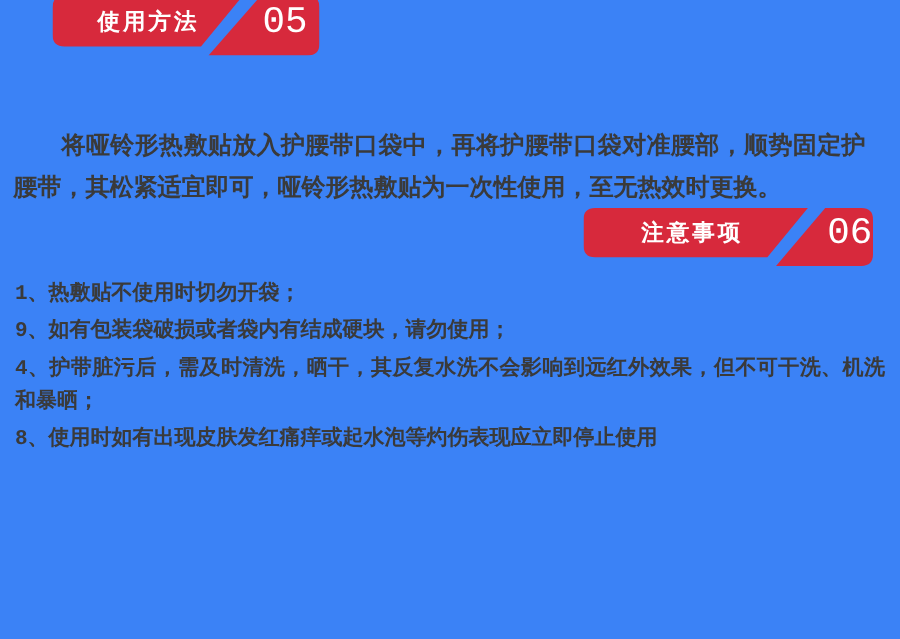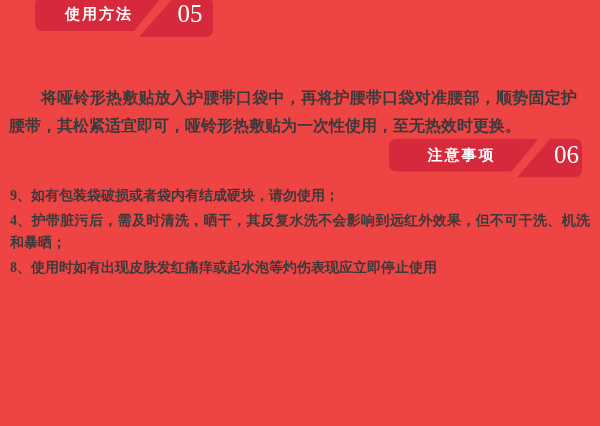--- a/index.html
+++ b/index.html
@@ -2,23 +2,23 @@
 <html><head>
 <meta charset="utf-8">
 <style>
   html, body { margin: 0; padding: 0; }
   body { width: 600px; height: 426px; background: #ffffff; }
 
   .page {
     position: relative;
     width: 600px;
     height: 426px;
-    background: #ef4444;
+    background: #3b82f6;
     overflow: hidden;
-    font-family: Liberation Serif, serif;
+    font-family: Liberation Mono, monospace;
   }
 
   
   .banner { position: absolute; }
   .banner svg { display: block; width: 100%; height: 100%; }
 
   .banner-usage  { left: 35px;  top: -3px;  width: 178px; height: 40px; }
   .banner-notice { left: 389px; top: 138px; width: 193px; height: 40px; }
 
   .banner-label {
@@ -73,18 +73,19 @@
   <div class="banner banner-notice">
     <svg viewBox="0 0 200 40" aria-hidden="true">
       <path fill="#d7293c" d="M167,0 L192,0 Q200,0 200,8 L200,32 Q200,40 192,40 L133,40 Z"></path>
       <path fill="#d7293c" d="M8,0 L155,0 L127,34 L8,34 Q0,34 0,26 L0,8 Q0,0 8,0 Z"></path>
     </svg>
     <span class="banner-label">注意事项</span>
     <span class="banner-num">06</span>
   </div>
 
   <div class="notice-list">
+    <div class="notice-item">1、热敷贴不使用时切勿开袋；</div>
     <div class="notice-item">9、如有包装袋破损或者袋内有结成硬块，请勿使用；</div>
     <div class="notice-item">4、护带脏污后，需及时清洗，晒干，其反复水洗不会影响到远红外效果，但不可干洗、机洗和暴晒；</div>
     <div class="notice-item">8、使用时如有出现皮肤发红痛痒或起水泡等灼伤表现应立即停止使用</div>
   </div>
 
 </div>
 
 </body></html>

